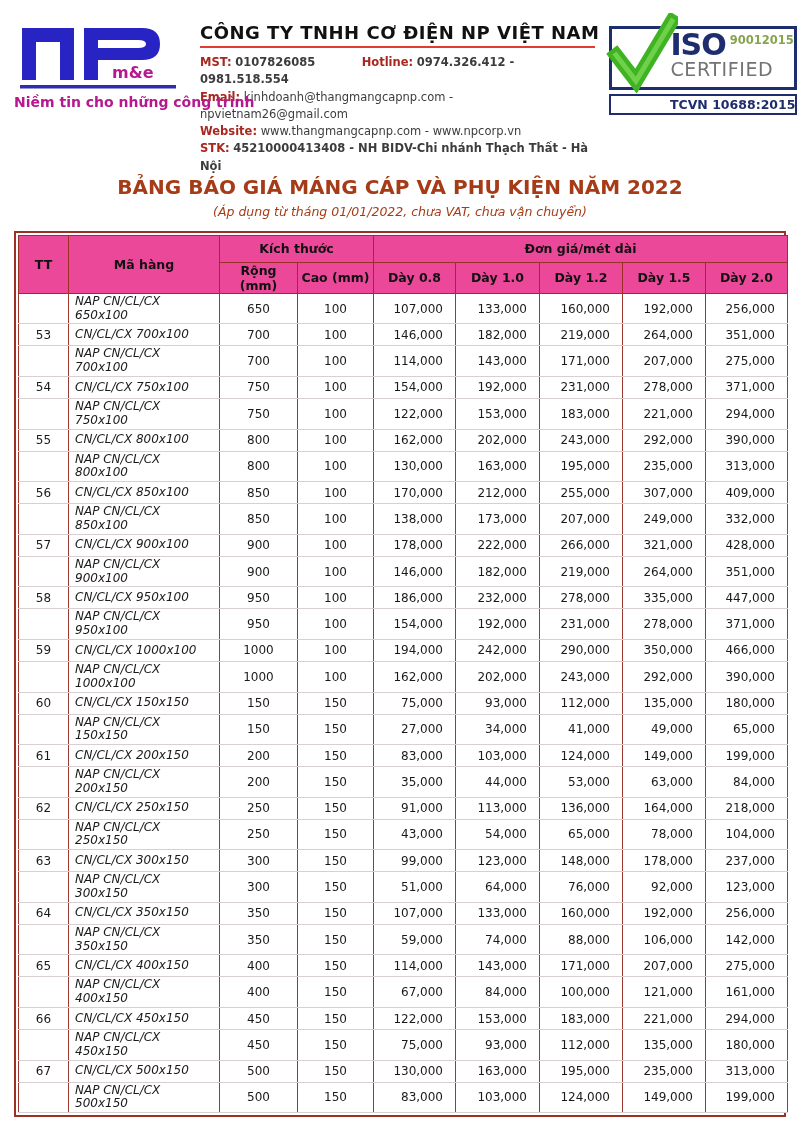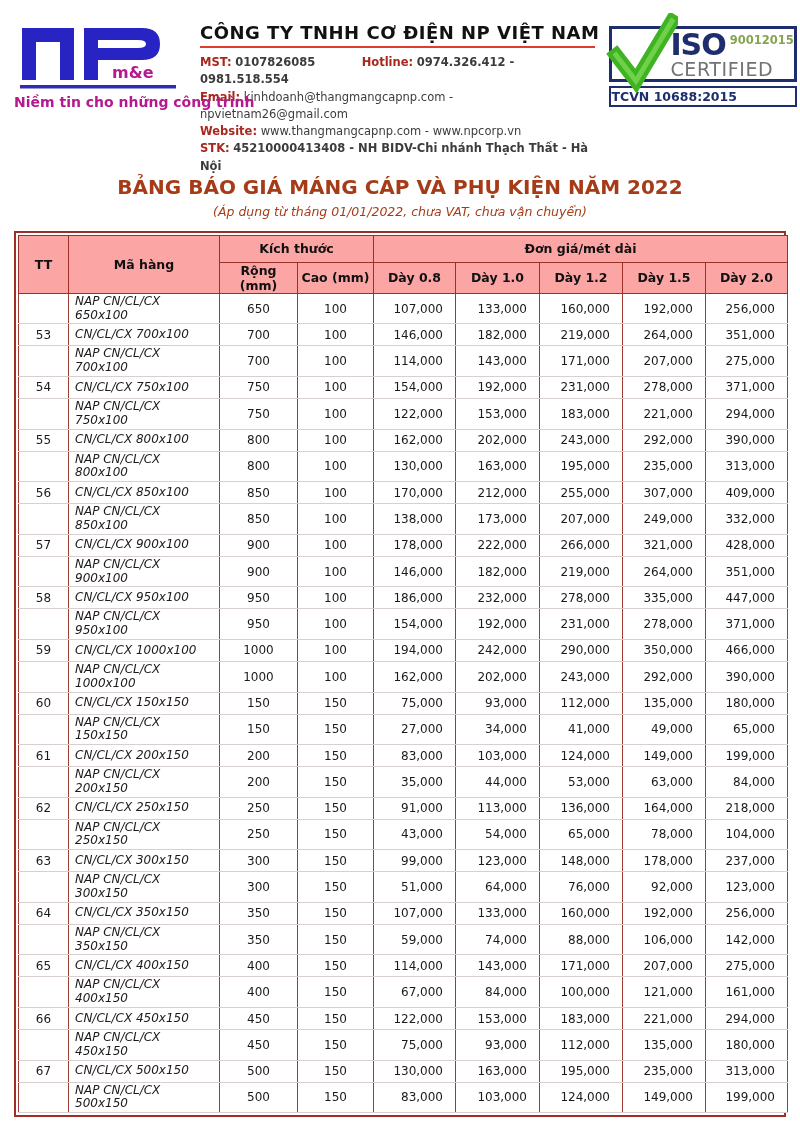--- a/index.html
+++ b/index.html
@@ -15,38 +15,38 @@
   .company { flex:1 1 auto; padding:0 10px 0 10px; }
   .company-name { font-size:18px; font-weight:bold; color:#111; letter-spacing:0.5px; white-space:nowrap; padding-top:6px; }
   .company-underline { border:0; border-top:2.5px solid #e23b30; margin:3px 0 6px 0; width:99%; }
   .contact { font-size:11.5px; color:#3c3c3c; line-height:1.5; }
   .contact .lbl { color:#a8271e; font-weight:bold; }
   .contact .val-b { font-weight:bold; color:#3c3c3c; }
   .mst-span { display:inline-block; min-width:158px; }
 
   
   .iso { width:188px; flex:0 0 188px; padding-top:10px; position:relative; }
-  .iso-box { border:3px solid #1e2d6e; background:#fff; height:56px; position:relative; padding-left:58px; padding-top:2px; }
+  .iso-box { border:3px solid #1e2d6e; background:#fff; height:64px; position:relative; padding-left:58px; padding-top:2px; }
   .iso-check { position:absolute; left:-6px; top:-16px; }
   .iso-row { display:flex; align-items:flex-start; gap:4px; }
   .iso-word { font-size:30px; font-weight:bold; color:#1e2d6e; line-height:0.95; letter-spacing:-1px; }
   .iso-90012015 { display:flex; flex-direction:row; font-size:11.5px; font-weight:bold; color:#84a44e; line-height:1.05; padding-top:3px; }
   .iso-cert { font-size:19px; font-weight:normal; color:#737373; letter-spacing:0.6px; margin-top:-2px; }
-  .tcvn-box { border:2.5px solid #1e2d6e; margin-top:4px; text-align:left; font-size:12.5px; font-weight:bold; color:#1e2d6e; padding:1px 0; }
+  .tcvn-box { border:2.5px solid #1e2d6e; margin-top:4px; text-align:right; font-size:12.5px; font-weight:bold; color:#1e2d6e; padding:1px 0; }
 
   
   .titles { text-align:center; color:#a63c17; margin-top:0; }
   .title-1 { font-size:20px; font-weight:bold; }
   .title-2 { font-size:19px; font-weight:bold; margin-top:4px; }
   .title-3 { font-size:12.5px; font-style:italic; margin-top:5px; }
 
   
   .table-wrap { width:772px; margin:12px auto 0 auto; border:2px solid #9e2f26; padding:2px; background:#fff; }
   table { border-collapse:collapse; width:100%; table-layout:fixed; border:1px solid #9e2f26; }
-  th { border:1px solid #9e2f26; font-size:12.5px; font-weight:bold; color:#111; text-align:center; background:#fca5a5; }
+  th { border:1px solid #9e2f26; font-size:12.5px; font-weight:bold; color:#111; text-align:center; background:#ec4899; }
   thead tr.h1 th { height:27px; }
   thead tr.h2 th { height:29px; }
   td { border-style:solid; border-width:1px; border-color:#d8cfcf #9e3a32; font-size:12px; color:#1a1a1a; height:22px; padding:1px 2px; background:#fff; }
   td.c0 { text-align:center; }
   td.c1 { text-align:left; padding-left:6px; white-space:pre-line; line-height:1.15;font-style:italic; }
   td.c2, td.c3 { text-align:center; }
   td.c4, td.c5, td.c6, td.c7, td.c8 { text-align:right; padding-right:12px; }
   tbody tr:first-child td { border-top-color:#9e2f26; }
 </style>
 </head>

